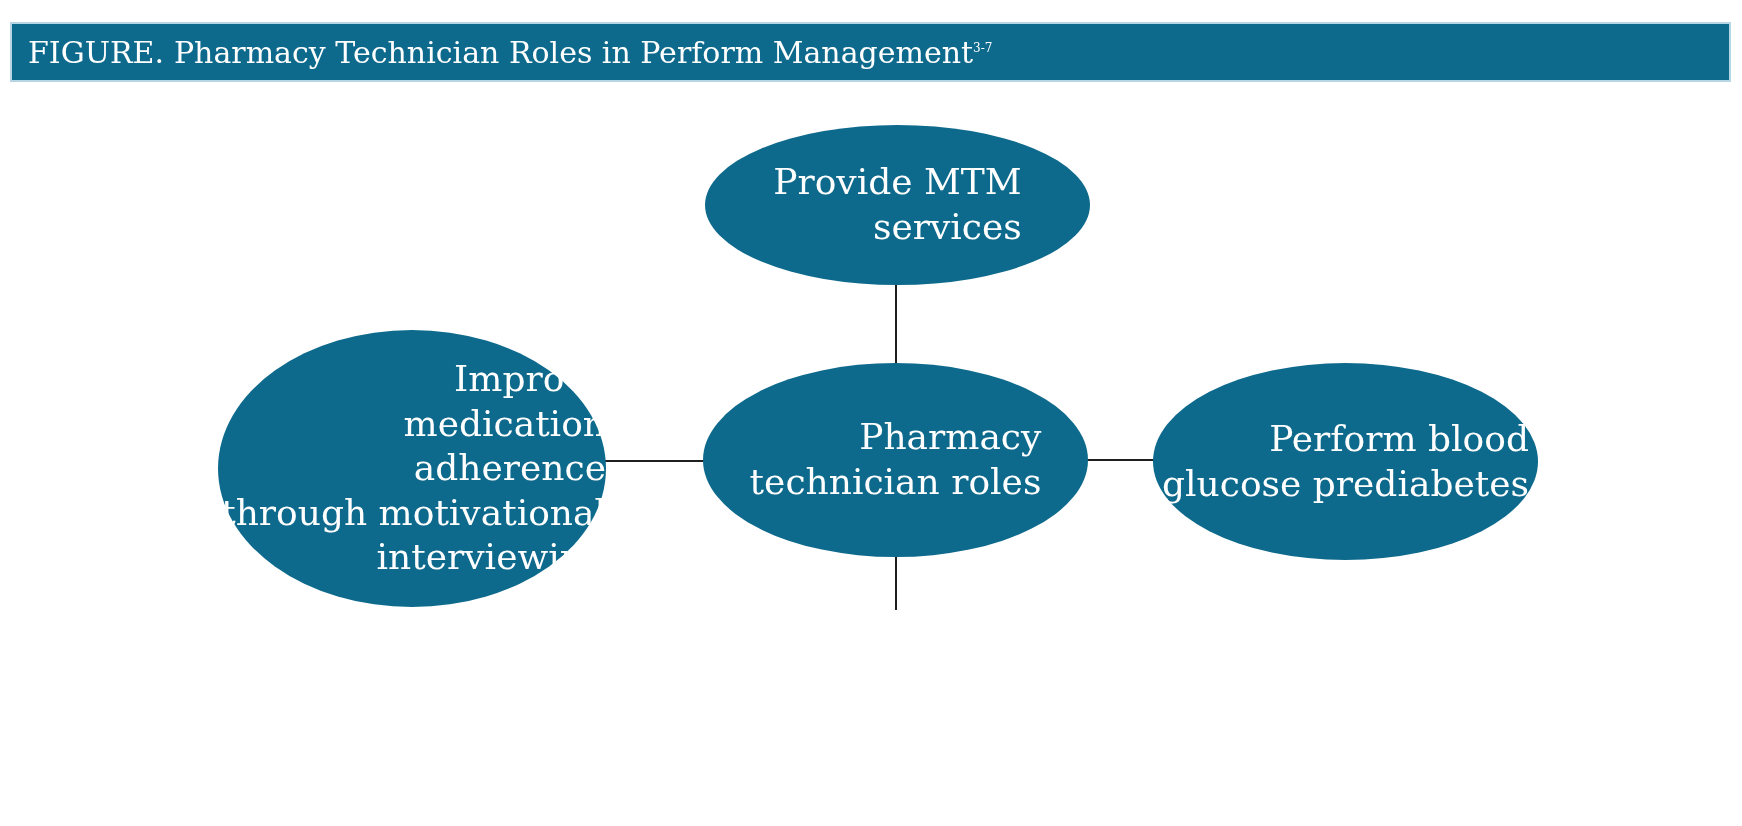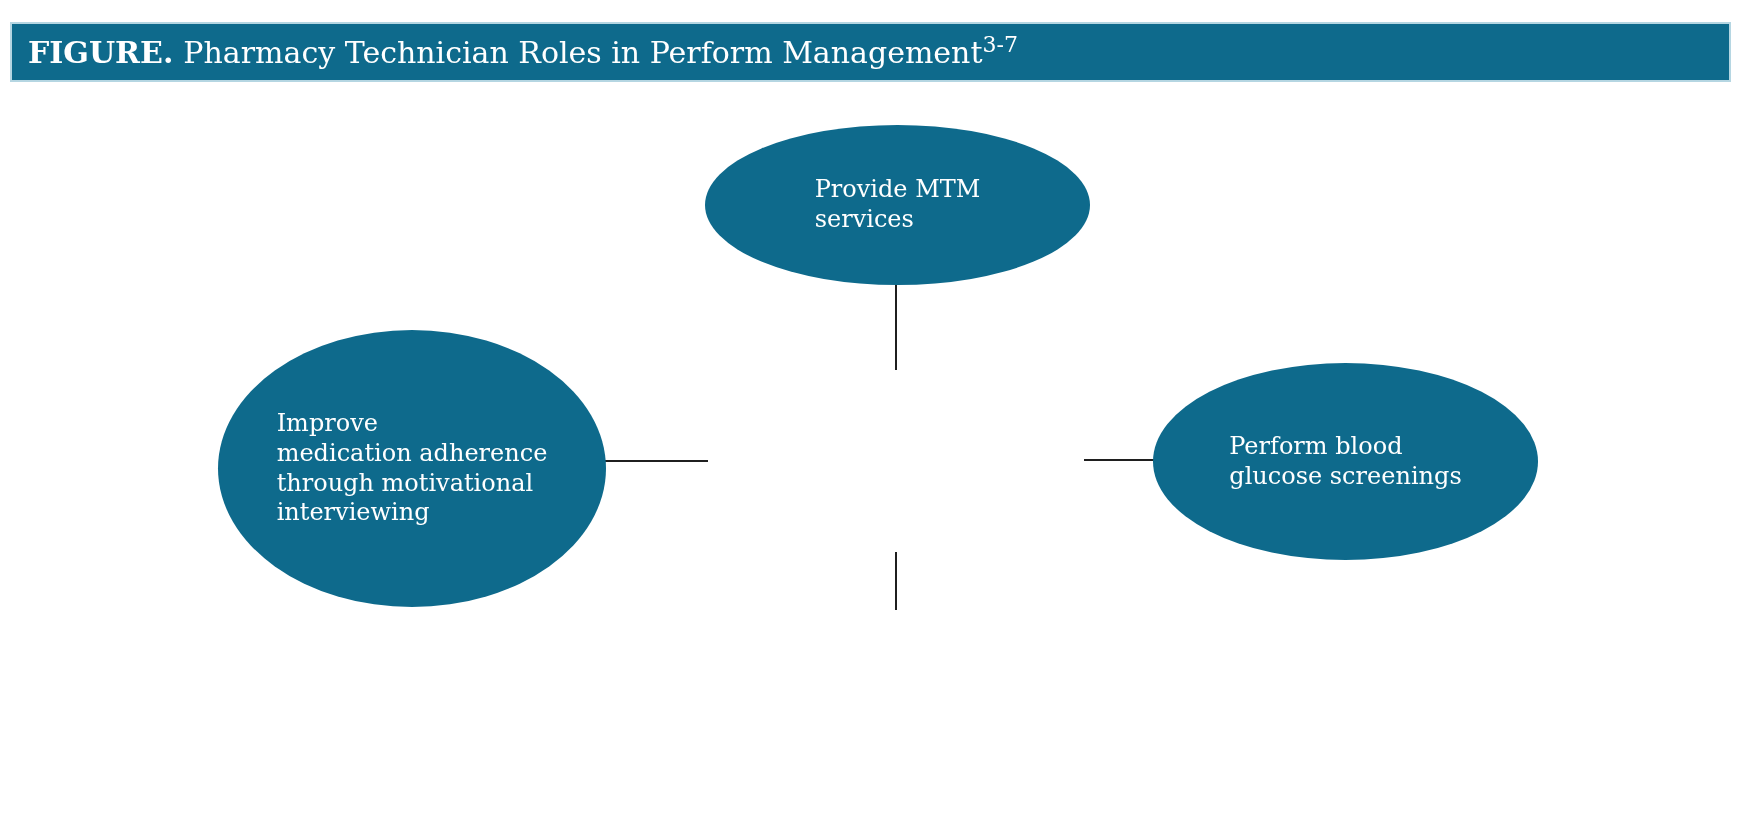--- a/index.html
+++ b/index.html
@@ -33,27 +33,27 @@
     background: var(--teal);
     border: 2px solid var(--bar-border);
     display: flex;
     align-items: center;
     padding-left: 16px;
     color: var(--text-on-teal);
     font-size: 30px;
     white-space: nowrap;
   }
   .figure-label {
-    font-weight: bold;
+    font-weight: normal;
   }
   .figure-title-wrap {
     margin-left: 10px;
   }
   .figure-sup {
-    font-size: 22px;
+    font-size: 12px;
     vertical-align: super;
     line-height: 0;
   }
   
   .diagram {
     position: absolute;
     left: 0;
     top: 82px;
     width: 1742px;
     height: 744px;
@@ -66,23 +66,23 @@
   .connector-bottom { left: 895px;  top: 470px; width: 2px;   height: 58px; }
   .connector-left   { left: 588px;  top: 378px; width: 120px; height: 2px; }
   .connector-right  { left: 1084px; top: 377px; width: 74px;  height: 2px; }
   .node {
     position: absolute;
     background: var(--teal);
     border-radius: 50%;
     display: flex;
     align-items: center;
     justify-content: center;
-    text-align: left;
+    text-align: right;
     color: var(--text-on-teal);
-    font-size: 24px;
+    font-size: 36px;
     line-height: 1.24;
     white-space: pre-line;
   }
   
   .node-top    { left: 705px;  top: 43px;  width: 385px; height: 160px; }
   .node-left   { left: 218px;  top: 248px; width: 388px; height: 277px; }
   .node-center { left: 703px;  top: 281px; width: 385px; height: 194px; }
   .node-right  { left: 1153px; top: 281px; width: 385px; height: 197px; }
   .node-bottom { left: 688px;  top: 523px; width: 415px; height: 158px; }
 </style>
@@ -104,19 +104,21 @@
     <div class="connector connector-right"></div>
 
     <div class="node node-top">Provide MTM
 services</div>
 
     <div class="node node-left">Improve
 medication adherence
 through motivational
 interviewing</div>
 
+    <div class="node node-center">Pharmacy
+technician roles</div>
 
     <div class="node node-right">Perform blood
-glucose screenings</div>
+glucose prediabetes</div>
 
 
   </div>
 </div>
 
 </body></html>

